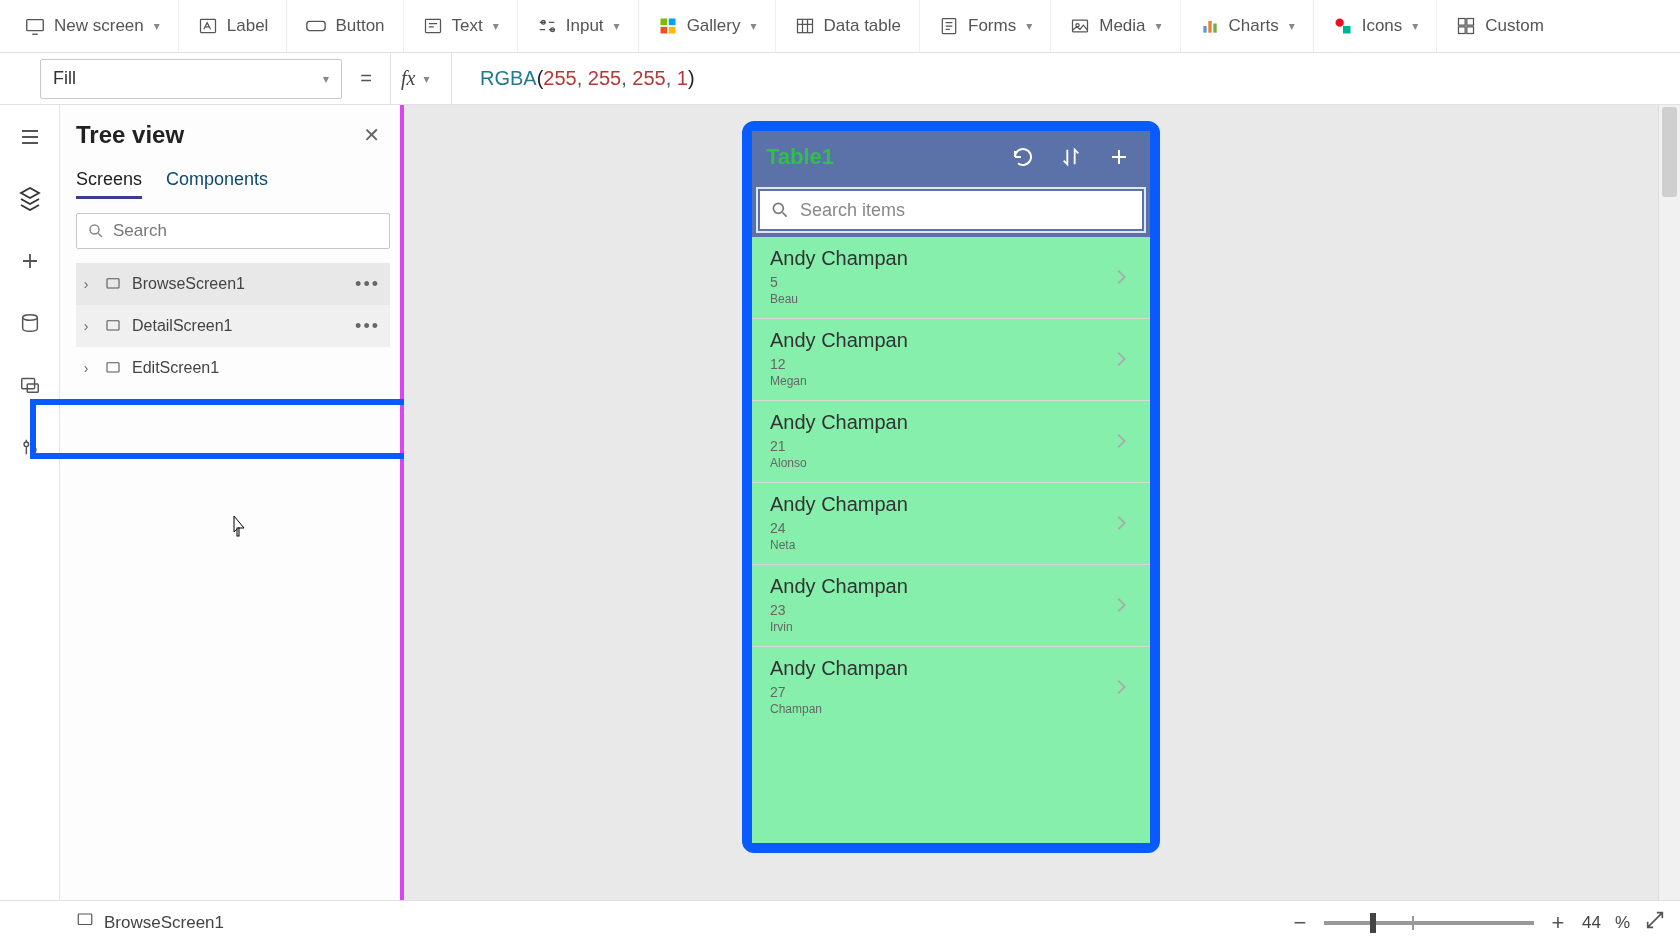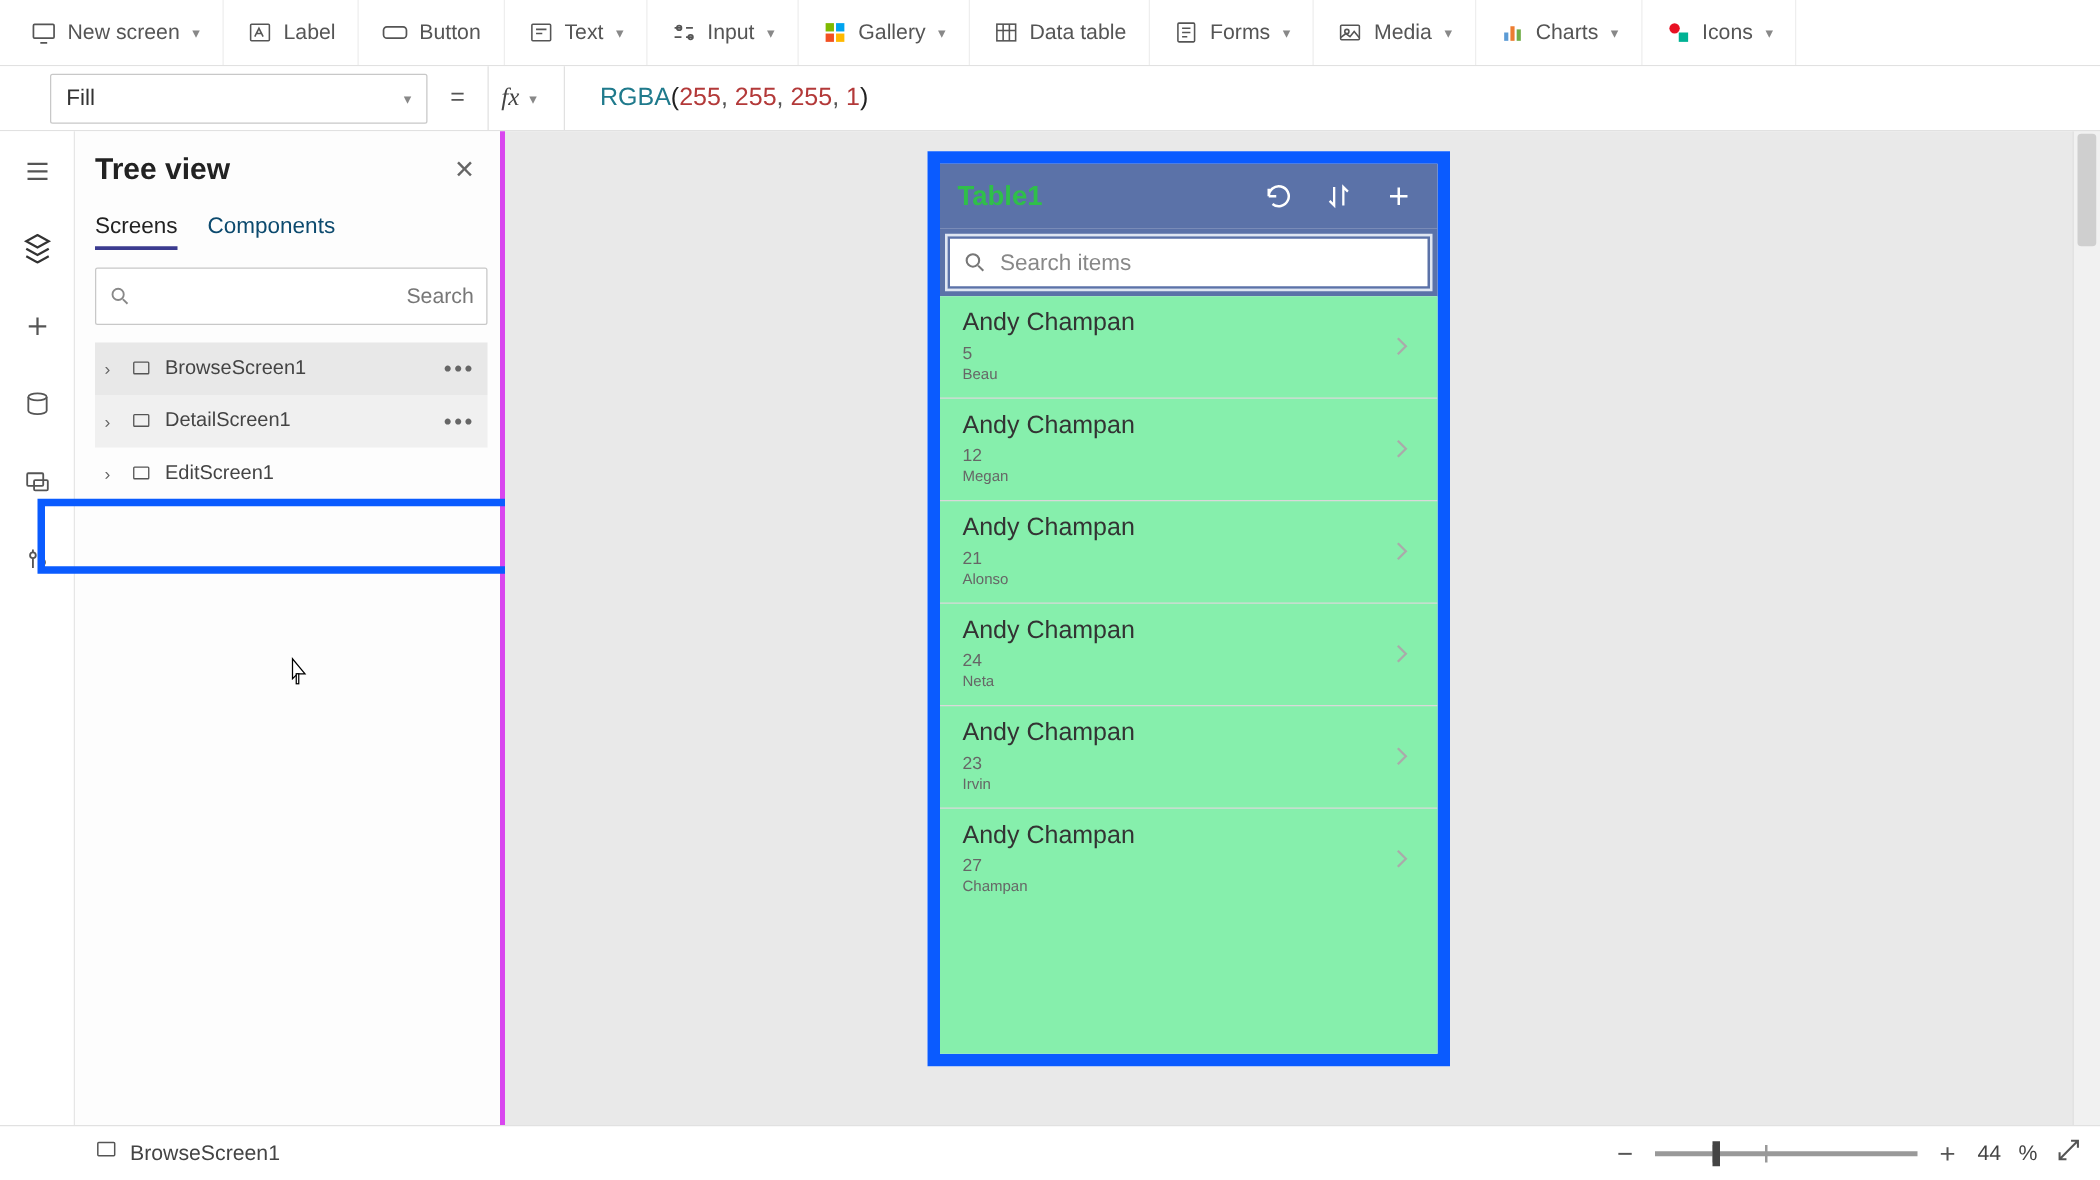--- a/index.html
+++ b/index.html
@@ -47,37 +47,37 @@
   .rail-btn { width:28px; height:28px; display:flex; align-items:center; justify-content:center; color:#555; cursor:pointer;}
 
   
   .tree-panel { width: 344px; background:#fdfdfd; border-right:4px solid #d946ef; padding:14px 10px 10px 16px; position:relative;}
   .tree-hdr { display:flex; align-items:center; justify-content:space-between; }
   .tree-title { font-size: 24px; font-weight:600; color:#222;}
   .tree-close { font-size:20px; color:#666; cursor:pointer; padding:4px 10px;}
   .tree-tabs { display:flex; gap:24px; margin-top:18px; font-size:18px;}
   .tree-tab { color:#0c4a6e; padding-bottom:6px; cursor:pointer;}
   .tree-tab.active { color:#222; border-bottom:3px solid #3b3b8f;}
-  .tree-search { margin-top:14px; height:46px; border:1px solid #c8c8c8; border-radius:2px; display:flex; align-items:center; padding:0 10px; gap:8px; font-size:17px; color:#777; background:#fff;justify-content:space-between;}
+  .tree-search { margin-top:14px; height:36px; border:1px solid #c8c8c8; border-radius:2px; display:flex; align-items:center; padding:0 10px; gap:8px; font-size:17px; color:#777; background:#fff;}
   .tree-list { margin-top:14px;}
   .tree-row { height:42px; display:flex; align-items:center; gap:10px; padding:0 6px 0 2px; font-size:16px; color:#444; cursor:pointer; position:relative;}
   .tree-row.hover { background:#f0f0f0;}
   .tree-row .arrow-space{width:16px; display:flex; justify-content:center;}
   .tree-row .arrow { font-size:14px; color:#666;}
   .tree-row .row-ico { width:18px; height:18px; display:flex; align-items:center; justify-content:center;}
   .tree-row .dots { margin-left:auto; color:#666; letter-spacing:2px; font-size:18px; padding-right:4px;}
   .sel-box { position:absolute; left:-30px; right:-16px; top:294px; height:60px; border:6px solid #0a5bff; pointer-events:none;}
 
   
   .canvas-wrap { flex:1; background:#e9e9e9; position:relative; overflow:hidden;}
   .vscroll { position:absolute; right:0; top:0; width:22px; height:100%; background:#f1f1f1; border-left:1px solid #ddd;}
   .vscroll .thumb { position:absolute; left:3px; right:3px; top:2px; height:90px; background:#cfcfcf; border-radius:3px;}
 
   
-  .phone-border { position:absolute; left:338px; top:16px; width:418px; height:732px; border:10px solid #0a5bff; background:#fff; border-radius:0;}
+  .phone-border { position:absolute; left:338px; top:16px; width:418px; height:732px; border:10px solid #0a5bff; background:#fff; border-radius:12px;}
   .phone { width:100%; height:100%; display:flex; flex-direction:column;}
   .app-hdr { height:52px; background:#5b72a8; display:flex; align-items:center; padding:0 14px; gap:14px;}
   .app-title { color:#2fbf4a; font-size:22px; font-weight:600; flex:0 0 auto;}
   .app-hdr .spacer{flex:1;}
   .app-hdr .hbtn { width:34px; height:34px; display:flex; align-items:center; justify-content:center; color:#fff; font-size:22px; cursor:pointer;}
   .search-wrap { padding:6px; background:#5b72a8;}
   .search-box { background:#fff; border:2px solid #5b72a8; outline:2px solid #dfe6f2; height:42px; display:flex; align-items:center; gap:10px; padding:0 10px; color:#888; font-size:18px;}
   .gallery { flex:1; background:#86efac; overflow:hidden;}
   .gitem { border-bottom:1px solid #d9d9d9; padding:10px 16px 12px 18px; display:flex; align-items:center;}
   .gitem .col { flex:1;}
@@ -210,20 +210,31 @@
   <div class="ribbon-item">
     <span class="ric">
         <svg viewBox="0 0 24 24" width="20" height="20">
           <circle cx="8" cy="8" r="5" fill="#e81123"></circle>
           <rect x="12" y="12" width="9" height="9" fill="#00b294"></rect>
         </svg>
       </span>
     <span>Icons</span>
     <span class="chev">▾</span>
   </div>
+  <div class="ribbon-item" style="border-right:none">
+    <span class="ric">
+        <svg viewBox="0 0 24 24" width="20" height="20" fill="none" stroke="#555" stroke-width="1.5">
+          <rect x="3" y="3" width="8" height="8"></rect>
+          <rect x="13" y="3" width="8" height="8"></rect>
+          <rect x="3" y="13" width="8" height="8"></rect>
+          <rect x="13" y="13" width="8" height="8"></rect>
+        </svg>
+      </span>
+    <span>Custom</span>
+  </div>
 </div>
 
 <div class="formula-row">
   <div class="prop-dd">
     <span>Fill</span>
     <span class="chev">▾</span>
   </div>
   <div class="eq">=</div>
   <div class="fx-box">
     <span class="fx">fx</span>

